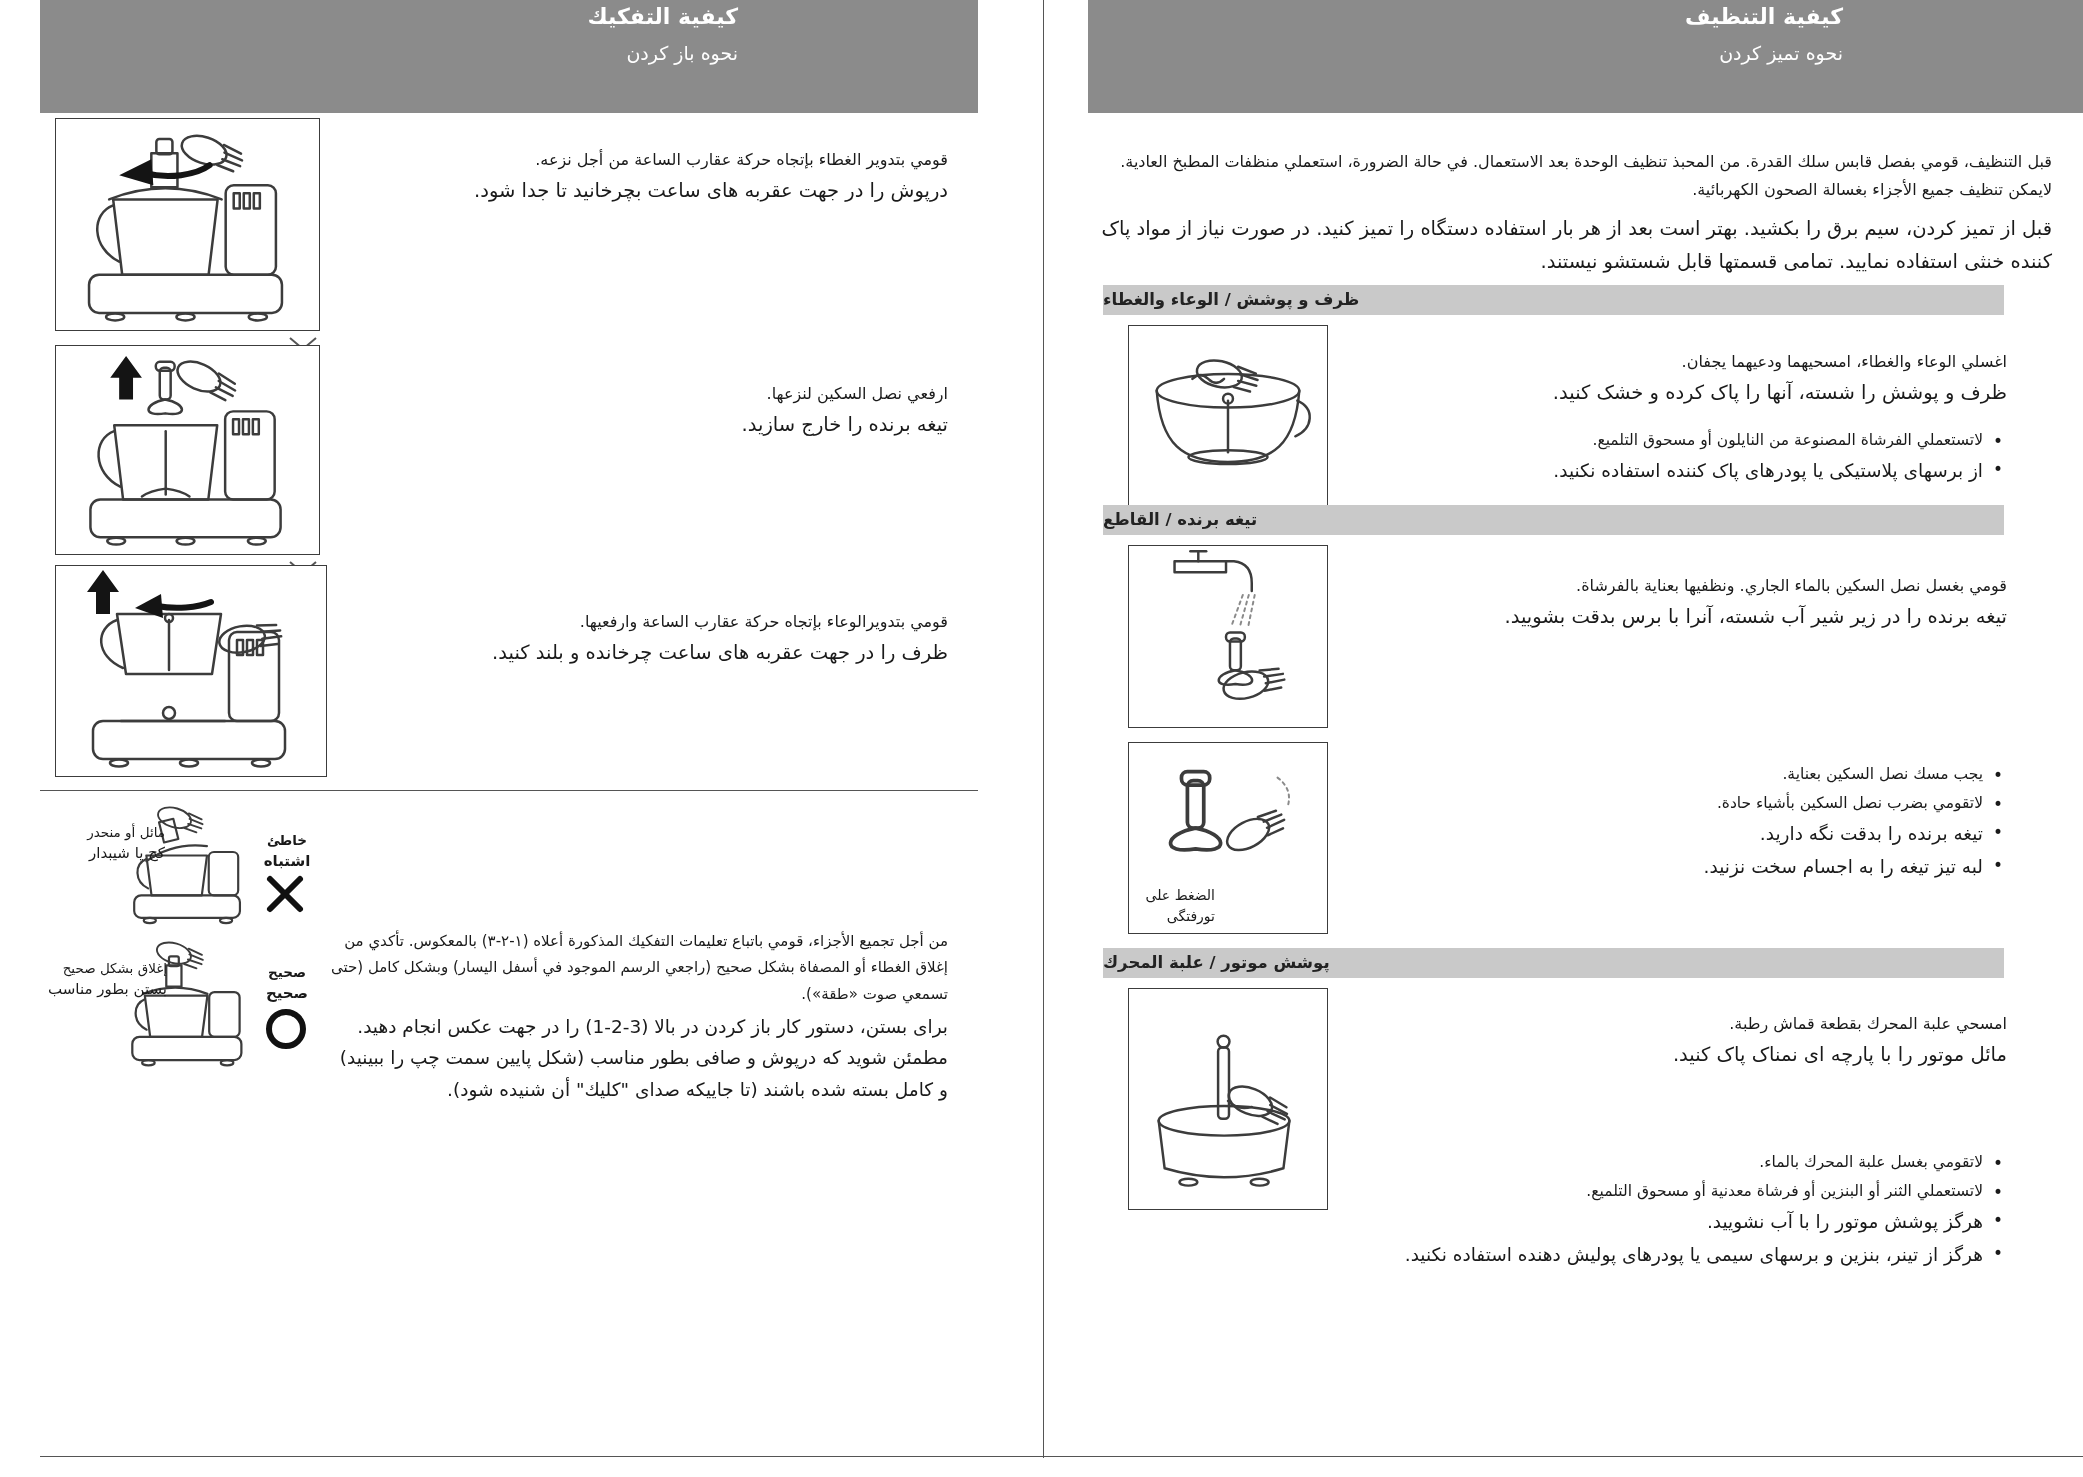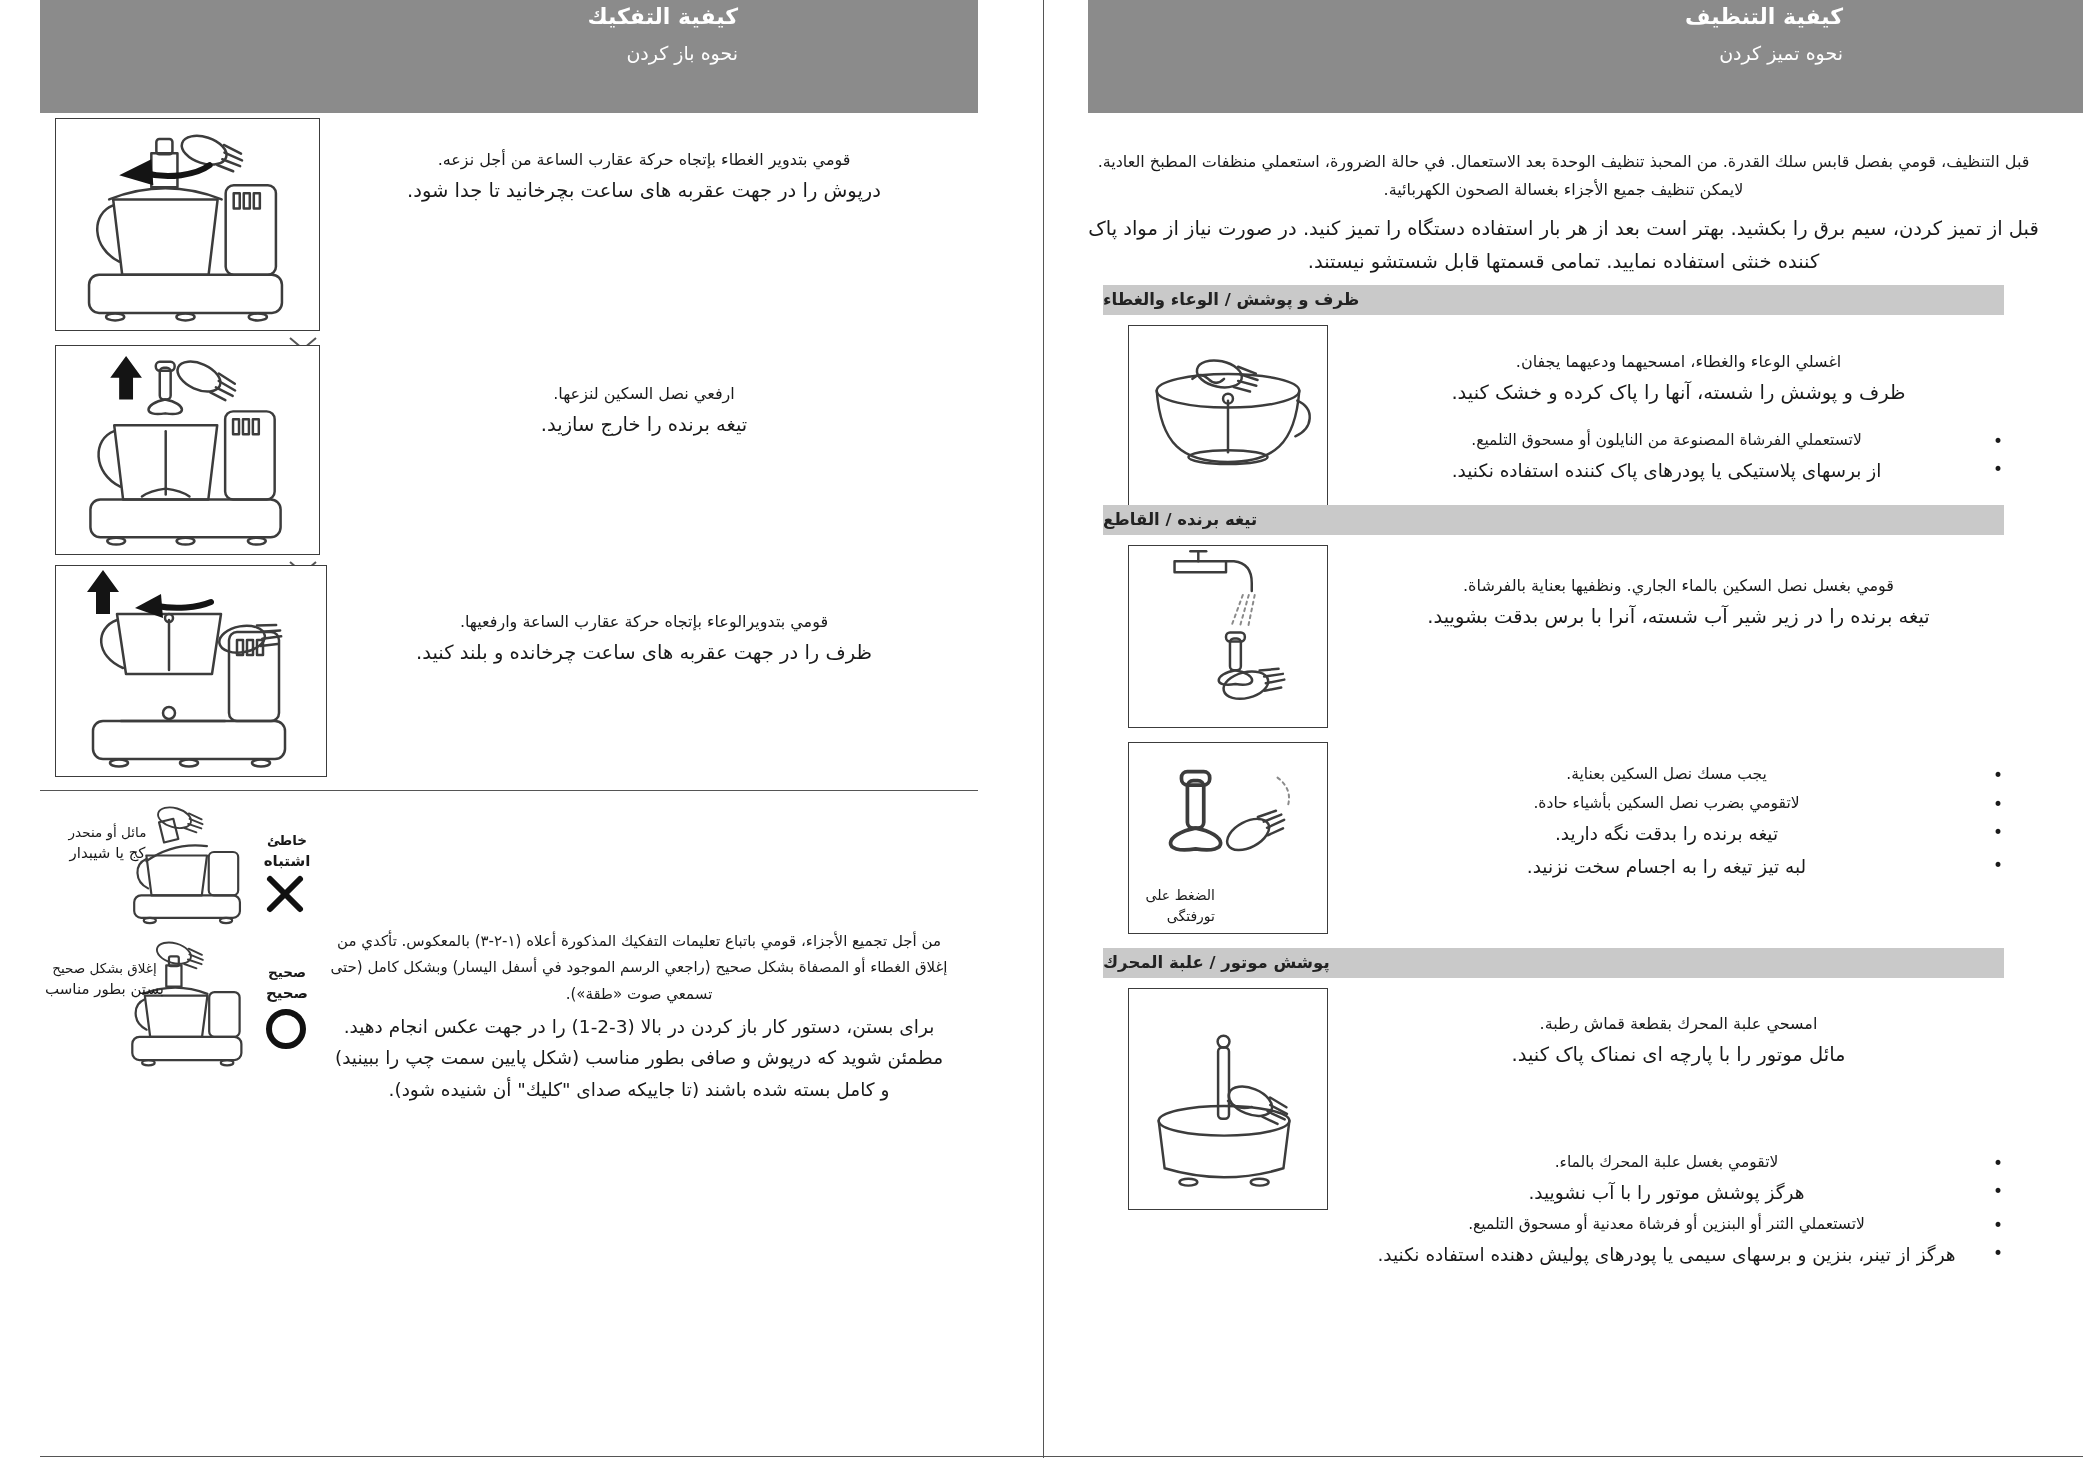--- a/index.html
+++ b/index.html
@@ -1,19 +1,19 @@
 <!DOCTYPE html>
 <html lang="ar" dir="ltr"><head>
 <meta charset="utf-8">
 <style>
   *{margin:0;padding:0;box-sizing:border-box}
   html,body{width:2083px;height:1477px}
   body{position:relative;background:#ffffff;font-family:"DejaVu Sans",sans-serif;color:#1a1a1a;overflow:hidden}
   .abs{position:absolute}
-  .rtl{direction:rtl;text-align:center;unicode-bidi:embed}
+  .rtl{direction:rtl;text-align:right;unicode-bidi:embed}
   .hdr{background:#8b8b8b;color:#ffffff}
   .hdr-inner{padding:4px 240px 0 0;direction:rtl;text-align:right}
   .hdr-title{font-size:22px;font-weight:bold;letter-spacing:.5px}
   .hdr-sub{font-size:19px;margin-top:13px}
   .secbar{background:#c9c9c9;height:30px;line-height:30px;text-align:left;font-weight:bold;font-size:16.5px;direction:rtl;color:#222}
   .figbox{border:1px solid #3c3c3c;background:#fff}
   .figbox svg{width:100%;height:100%;display:block}
   .ar{font-size:16px;line-height:1.75}
   .fa{font-size:19.5px;line-height:1.7}
   .small-ar{font-size:13.5px;line-height:1.5}
@@ -188,22 +188,22 @@
     </g>
   </svg>
 </div>
 
 <div class="abs rtl" style="left:1350px;top:1010px;width:657px">
   <div class="ar">امسحي علبة المحرك بقطعة قماش رطبة.</div>
   <div class="fa">مائل موتور را با پارچه اى نمناک پاک كنيد.</div>
 </div>
 <div class="abs rtl" style="left:1350px;top:1150px;width:657px">
   <div class="b b-ar">لاتقومي بغسل علبة المحرك بالماء.</div>
+  <div class="b b-ar">لاتستعملي الثنر أو البنزين أو فرشاة معدنية أو مسحوق التلميع.</div>
   <div class="b b-fa">هرگز پوشش موتور را با آب نشوييد.</div>
-  <div class="b b-ar">لاتستعملي الثنر أو البنزين أو فرشاة معدنية أو مسحوق التلميع.</div>
   <div class="b b-fa">هرگز از تينر، بنزين و برسهاى سيمى يا پودرهاى پوليش دهنده استفاده نكنيد.</div>
 </div>
 
 <div class="abs hdr" style="left:40px;top:0;width:938px;height:113px">
   <div class="hdr-inner">
     <div class="hdr-title">كيفية التفكيك</div>
     <div class="hdr-sub">نحوه باز كردن</div>
   </div>
 </div>
 

